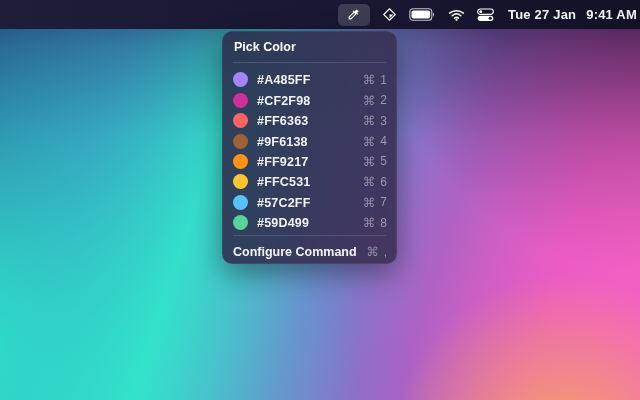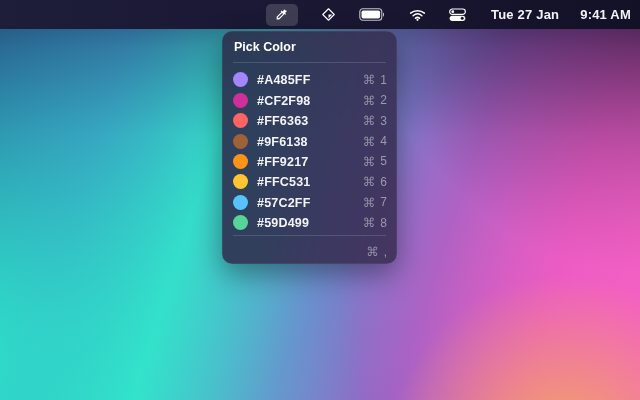--- a/index.html
+++ b/index.html
@@ -18,21 +18,21 @@
       radial-gradient(circle at -12% 88%, rgba(44,245,206,0.95) 0%, rgba(44,245,206,0) 55%),
       radial-gradient(circle at 104% -6%, rgba(40,25,62,0.95) 0%, rgba(40,25,62,0) 38%),
       linear-gradient(to bottom, rgba(24,20,56,0.55) 0%, rgba(24,20,56,0.22) 12%, rgba(24,20,56,0) 34%),
       linear-gradient(108deg, #2c3a8e 0%, #3c7cba 18%, #38d2c8 34%, #6f86cd 52%, #9a63c4 68%, #df58c2 84%, #ee66c2 100%);
   }
   
   .menubar{
     position:absolute;top:0;left:0;right:0;height:29px;
     background:linear-gradient(to right,#1e1d3a 0%,#191732 55%,#131126 100%);
     display:flex;align-items:center;justify-content:flex-end;
-    gap:23px;padding-right:9px;box-sizing:border-box;
+    gap:12px;padding-right:3px;box-sizing:border-box;
     color:#f2f2f7;
   }
   .mb-icon{display:flex;align-items:center;justify-content:center;height:22px;}
   .mb-highlight{
     background:rgba(255,255,255,0.16);
     border-radius:5px;width:32px;height:22px;
   }
   .mb-text{font-size:13px;font-weight:600;letter-spacing:0.2px;color:#f2f2f7;}
   .mb-date{margin-left:2px;}
   .mb-time{margin-left:-2px;}
@@ -191,18 +191,19 @@
     <span class="hex">#59D499</span>
     <span class="shortcut">
         <span class="sym">⌘</span>
         <span>8</span>
       </span>
   </div>
 
   <div class="separator" style="margin-top:5px;margin-bottom:3px;"></div>
 
   <div class="item footer">
+    <span class="footer-label">Configure Command</span>
     <span class="shortcut">
         <span class="sym">⌘</span>
         <span>,</span>
       </span>
   </div>
 </div>
 
 </body></html>

